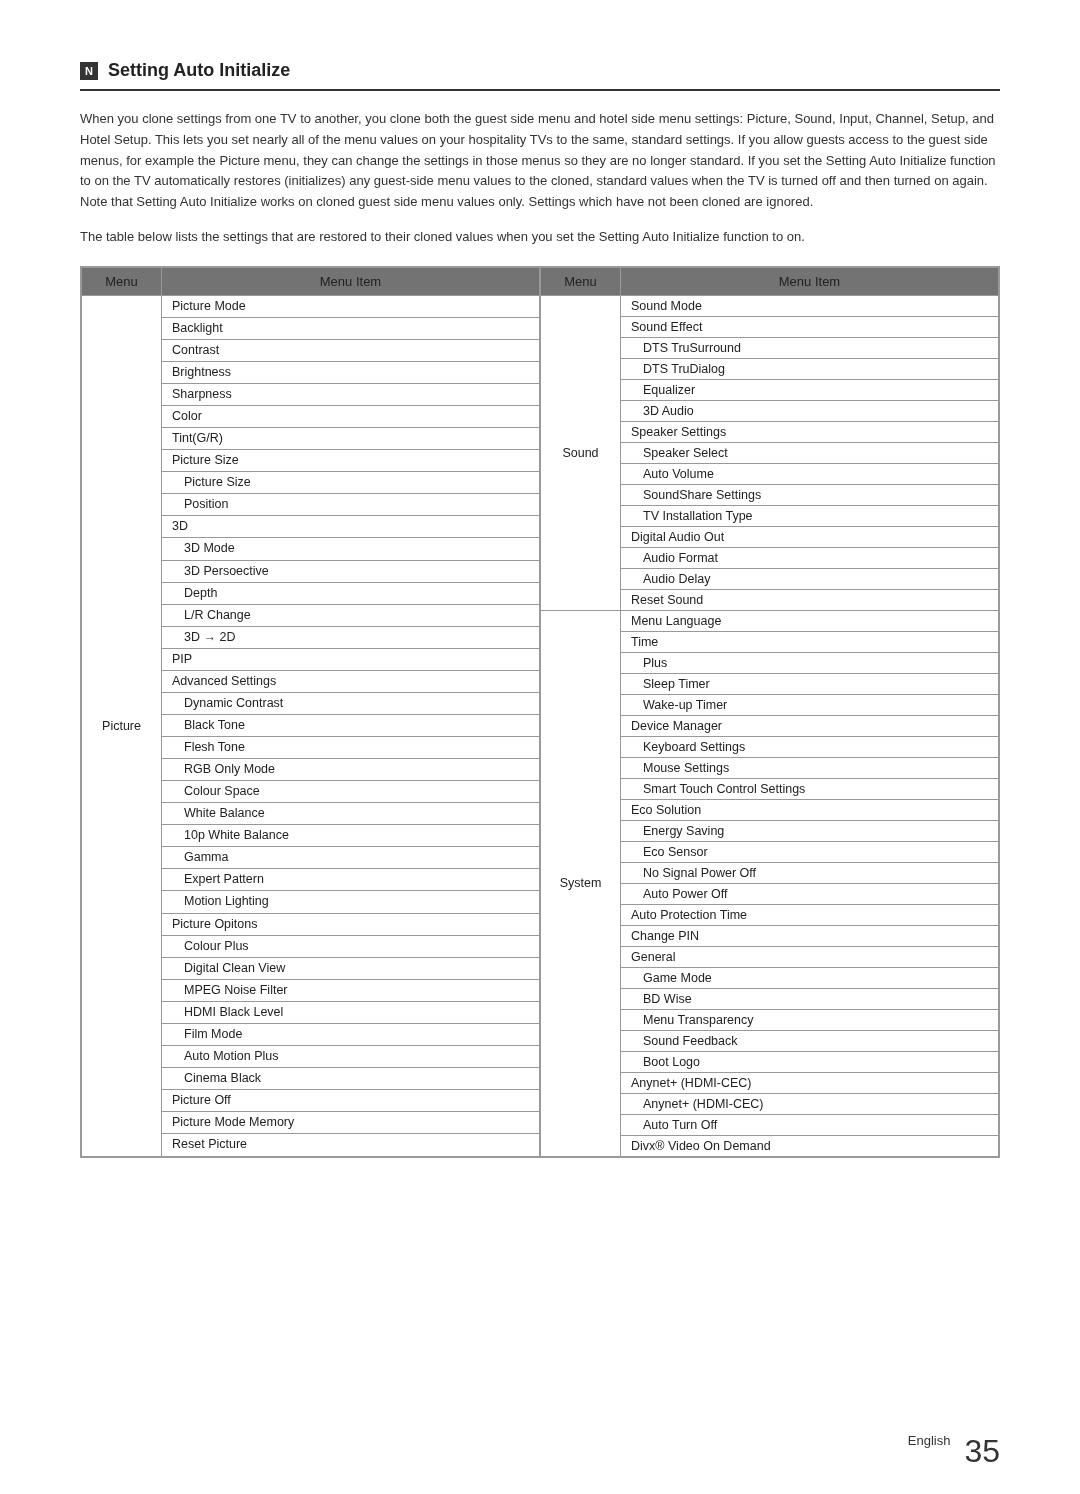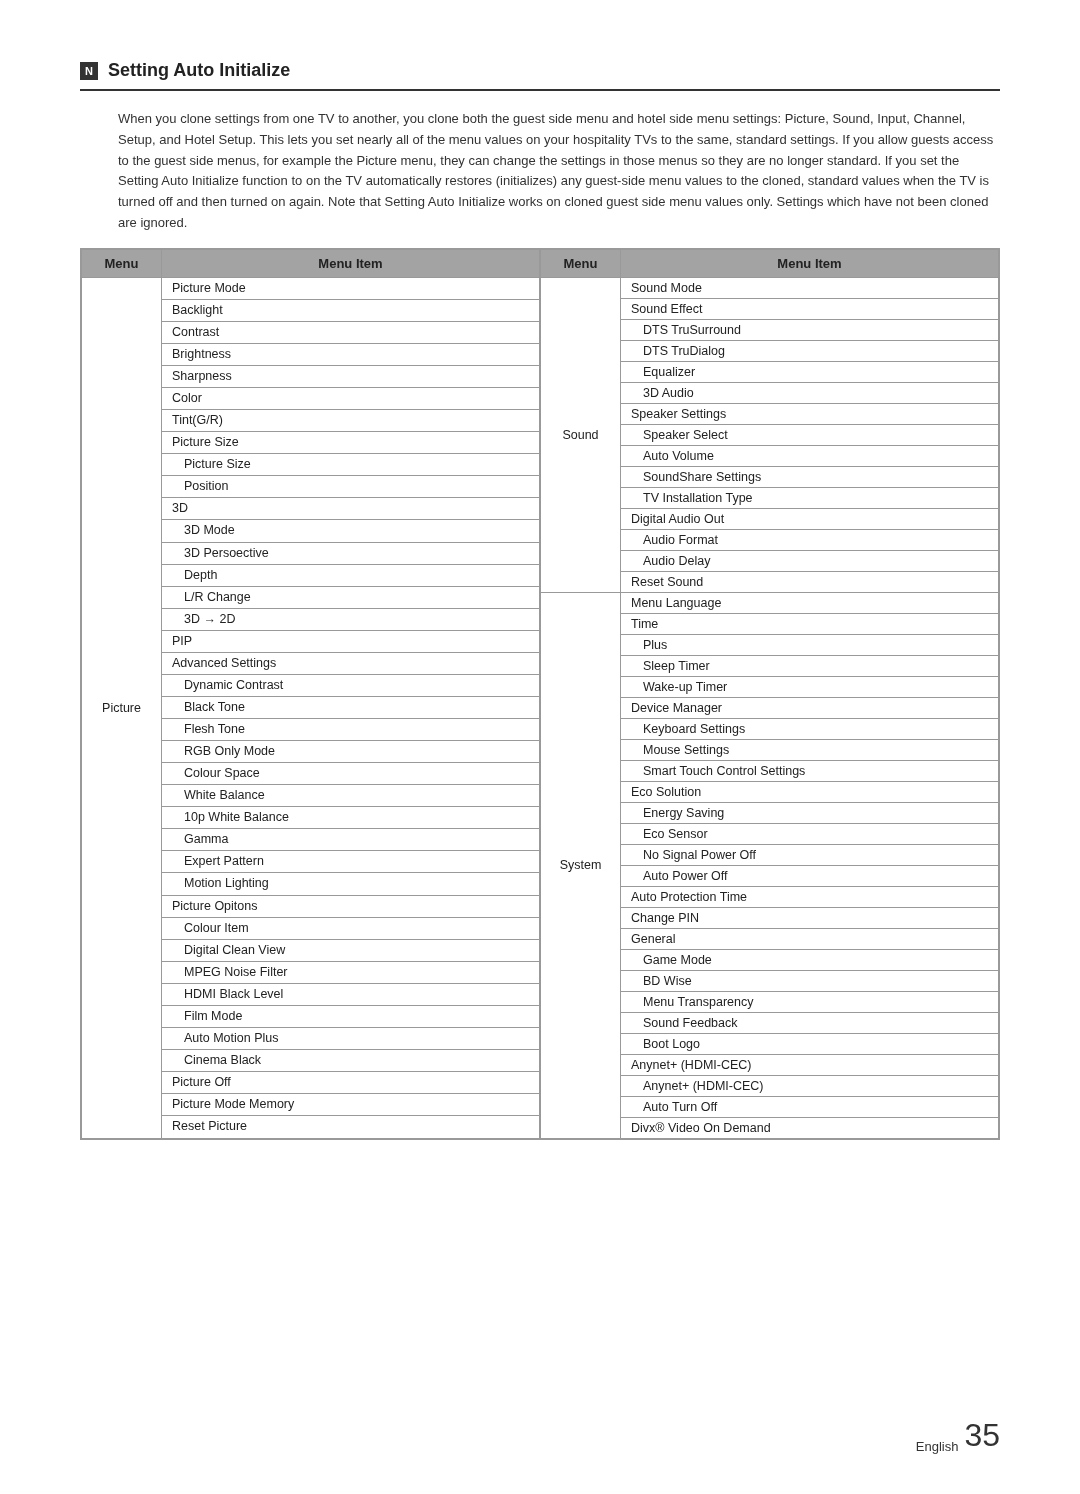--- a/index.html
+++ b/index.html
@@ -34,87 +34,87 @@
       justify-content: center;
       color: #fff;
       font-size: 11px;
       font-weight: bold;
     }
     .intro-text {
       font-size: 13px;
       line-height: 1.6;
       color: #333;
       margin-bottom: 14px;
-      margin-left: 38px;
     }
     .sub-text {
       font-size: 13px;
       line-height: 1.6;
       color: #333;
       margin-bottom: 18px;
     }
     .tables-wrapper {
       display: flex;
       gap: 0;
       border: 1px solid #999;
     }
     .table-half {
       flex: 1;
       border-collapse: collapse;
     }
     .table-half th {
-      background: #a3a3a3;
+      background: #737373;
       border: 1px solid #999;
       padding: 6px 10px;
       font-size: 13px;
-      font-weight: bold;
+      font-weight: normal;
       text-align: center;
     }
     .table-half td {
       border: 1px solid #999;
       padding: 3px 10px;
       font-size: 12.5px;
       vertical-align: top;
     }
     .menu-cell {
       text-align: center;
       vertical-align: middle !important;
       font-size: 13px;
     }
     .indent1 {
       padding-left: 22px !important;
     }
     .page-footer {
       position: absolute;
-      bottom: 40px;
+      bottom: 24px;
       right: 80px;
       font-size: 13px;
       color: #333;
       display: flex;
-      align-items: flex-end;
-      gap: 6px;
+      align-items: flex-start;
+      gap: 14px;
     }
     .page-number {
       font-size: 32px;
       font-weight: normal;
       color: #333;
     }
   </style>
 </head>
 <body>
 
 <div class="page">
 
   <div class="section-title">
     <span class="icon-box">N</span>
     <span>Setting Auto Initialize</span>
   </div>
 
   <p class="intro-text">When you clone settings from one TV to another, you clone both the guest side menu and hotel side menu settings: Picture, Sound, Input, Channel, Setup, and Hotel Setup. This lets you set nearly all of the menu values on your hospitality TVs to the same, standard settings. If you allow guests access to the guest side menus, for example the Picture menu, they can change the settings in those menus so they are no longer standard. If you set the Setting Auto Initialize function to on the TV automatically restores (initializes) any guest-side menu values to the cloned, standard values when the TV is turned off and then turned on again. Note that Setting Auto Initialize works on cloned guest side menu values only. Settings which have not been cloned are ignored.</p>
 
+  <p class="sub-text">The table below lists the settings that are restored to their cloned values when you set the Setting Auto Initialize function to on.</p>
 
   <div class="tables-wrapper">
 
     <table class="table-half" style="border-right: none;">
       <thead>
         <tr>
           <th style="width:80px;">Menu</th>
           <th>Menu Item</th>
         </tr>
       </thead>
@@ -201,21 +201,21 @@
           <tr>
       <td class="indent1">Expert Pattern</td>
     </tr>
           <tr>
       <td class="indent1">Motion Lighting</td>
     </tr>
           <tr>
       <td class="">Picture Opitons</td>
     </tr>
           <tr>
-      <td class="indent1">Colour Item</td>
+      <td class="indent1">Colour Plus</td>
     </tr>
           <tr>
       <td class="indent1">Digital Clean View</td>
     </tr>
           <tr>
       <td class="indent1">MPEG Noise Filter</td>
     </tr>
           <tr>
       <td class="indent1">HDMI Black Level</td>
     </tr>

